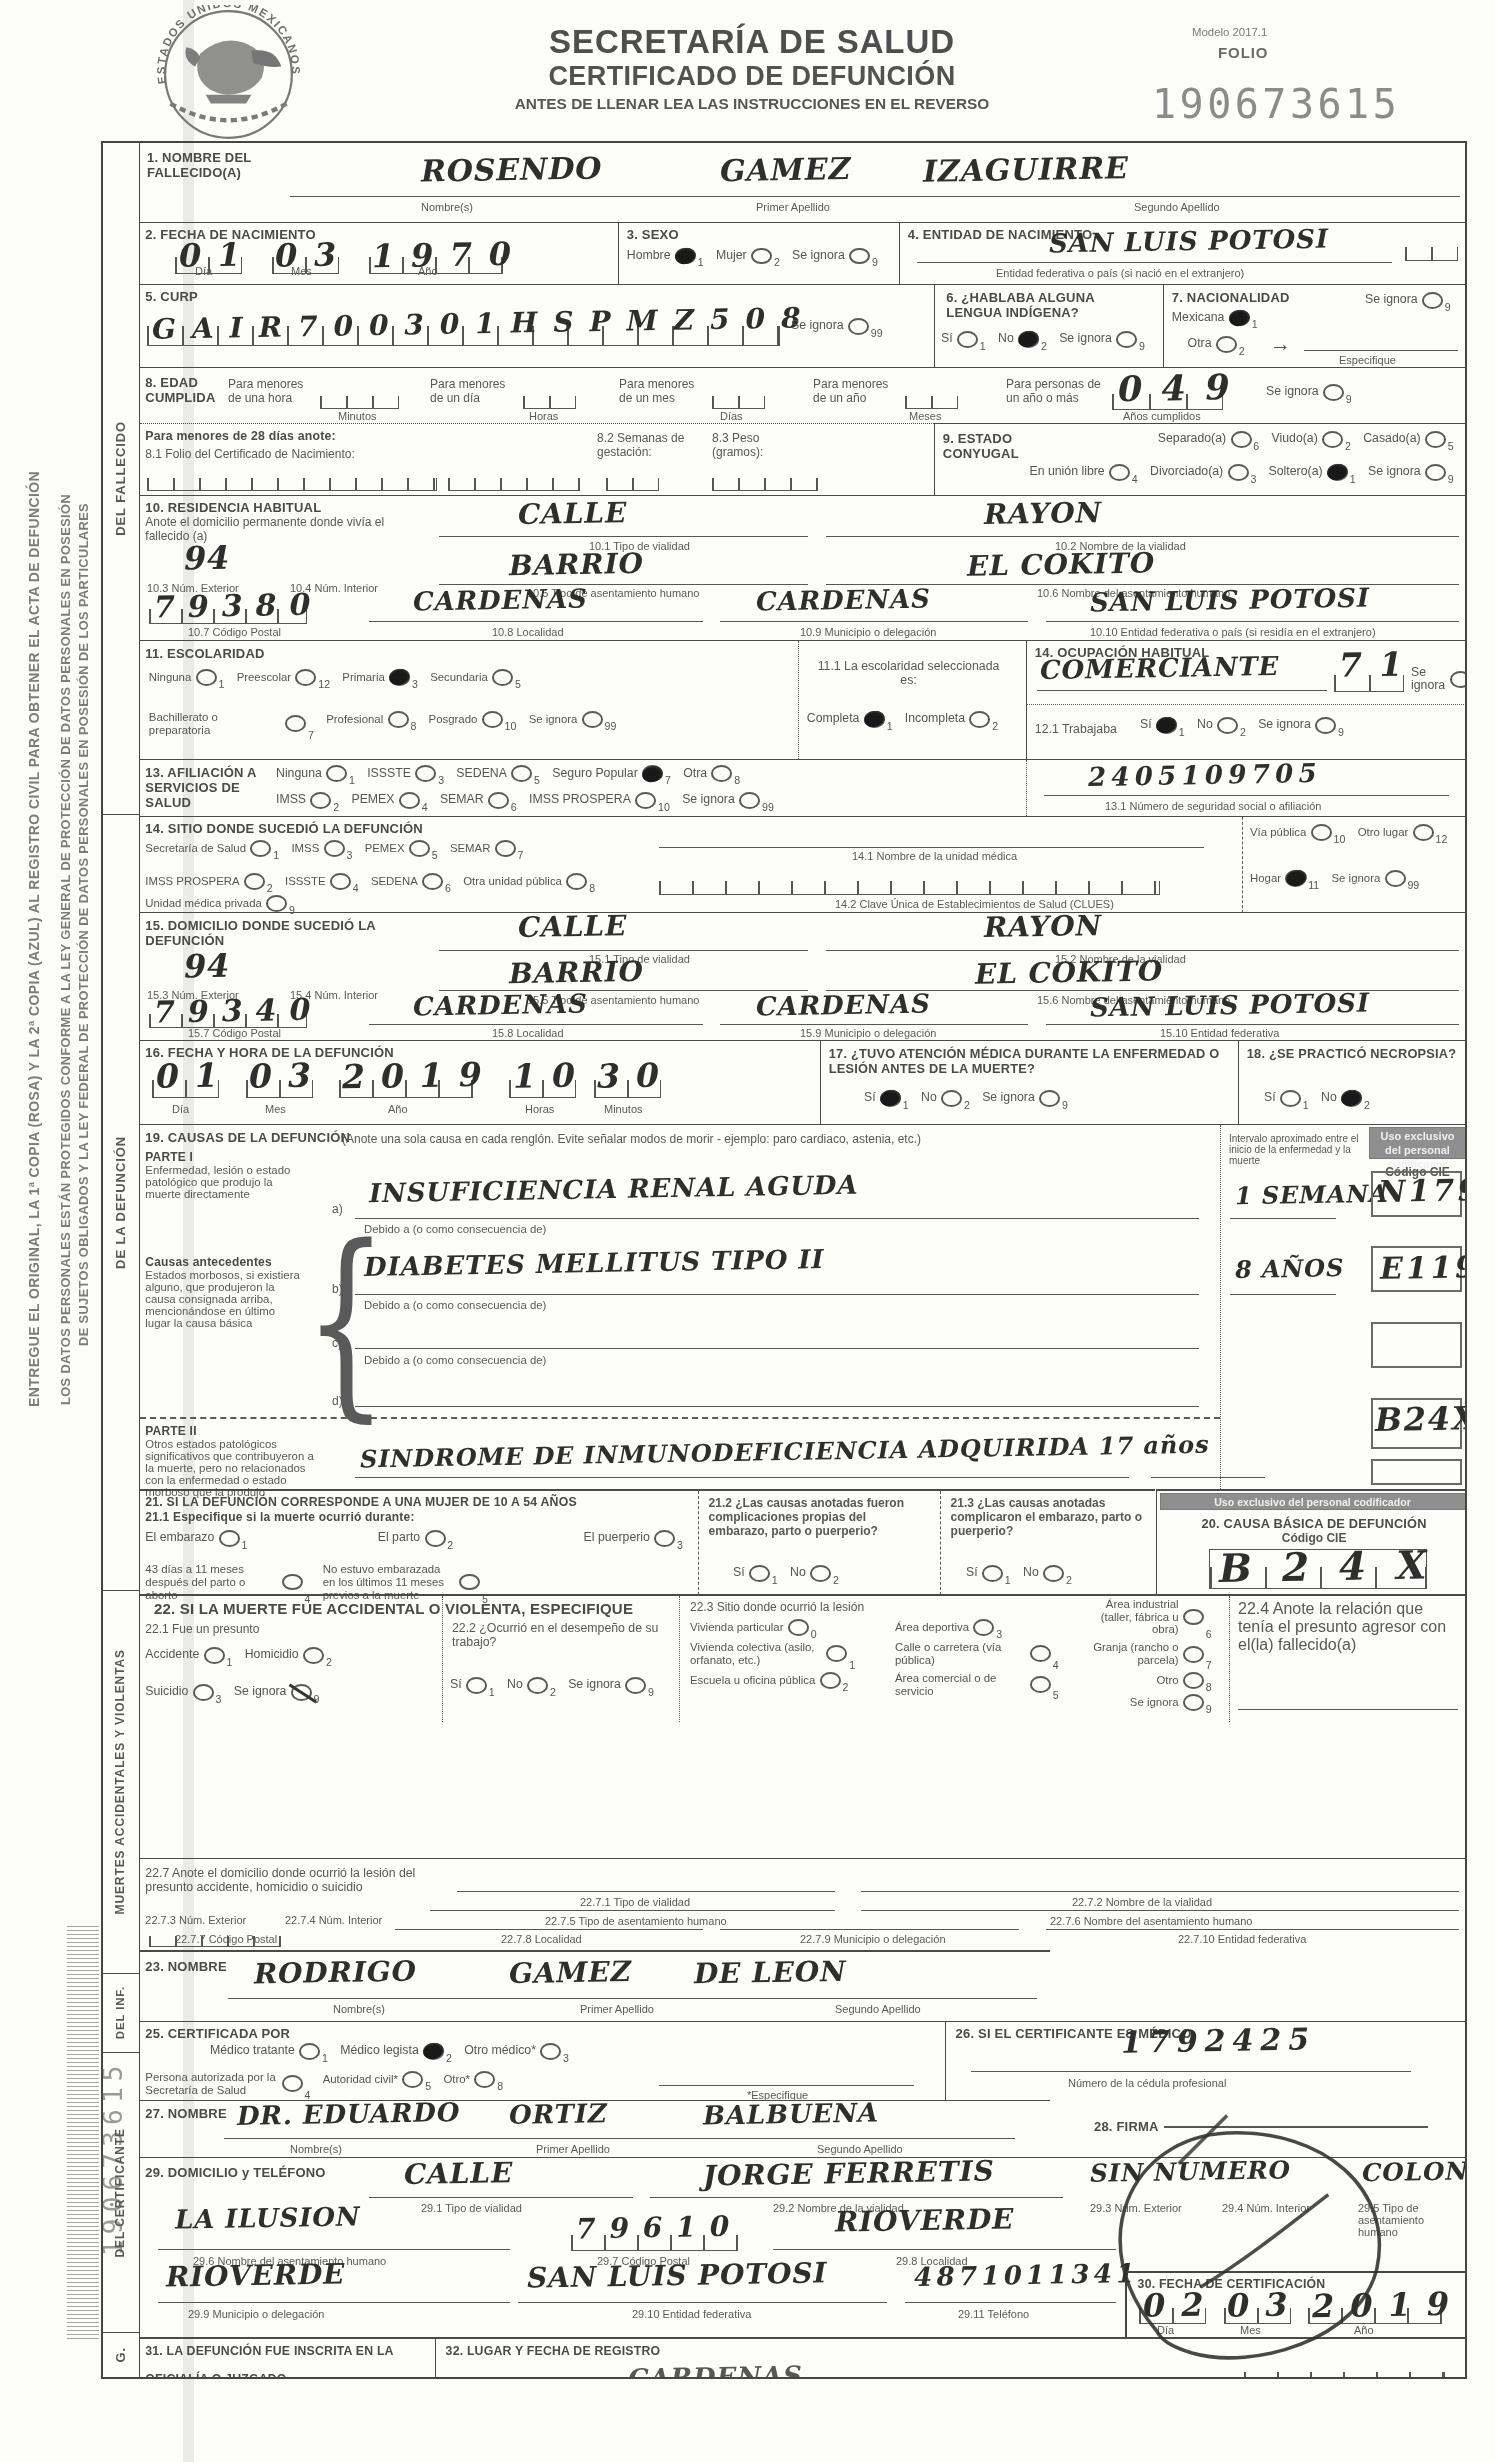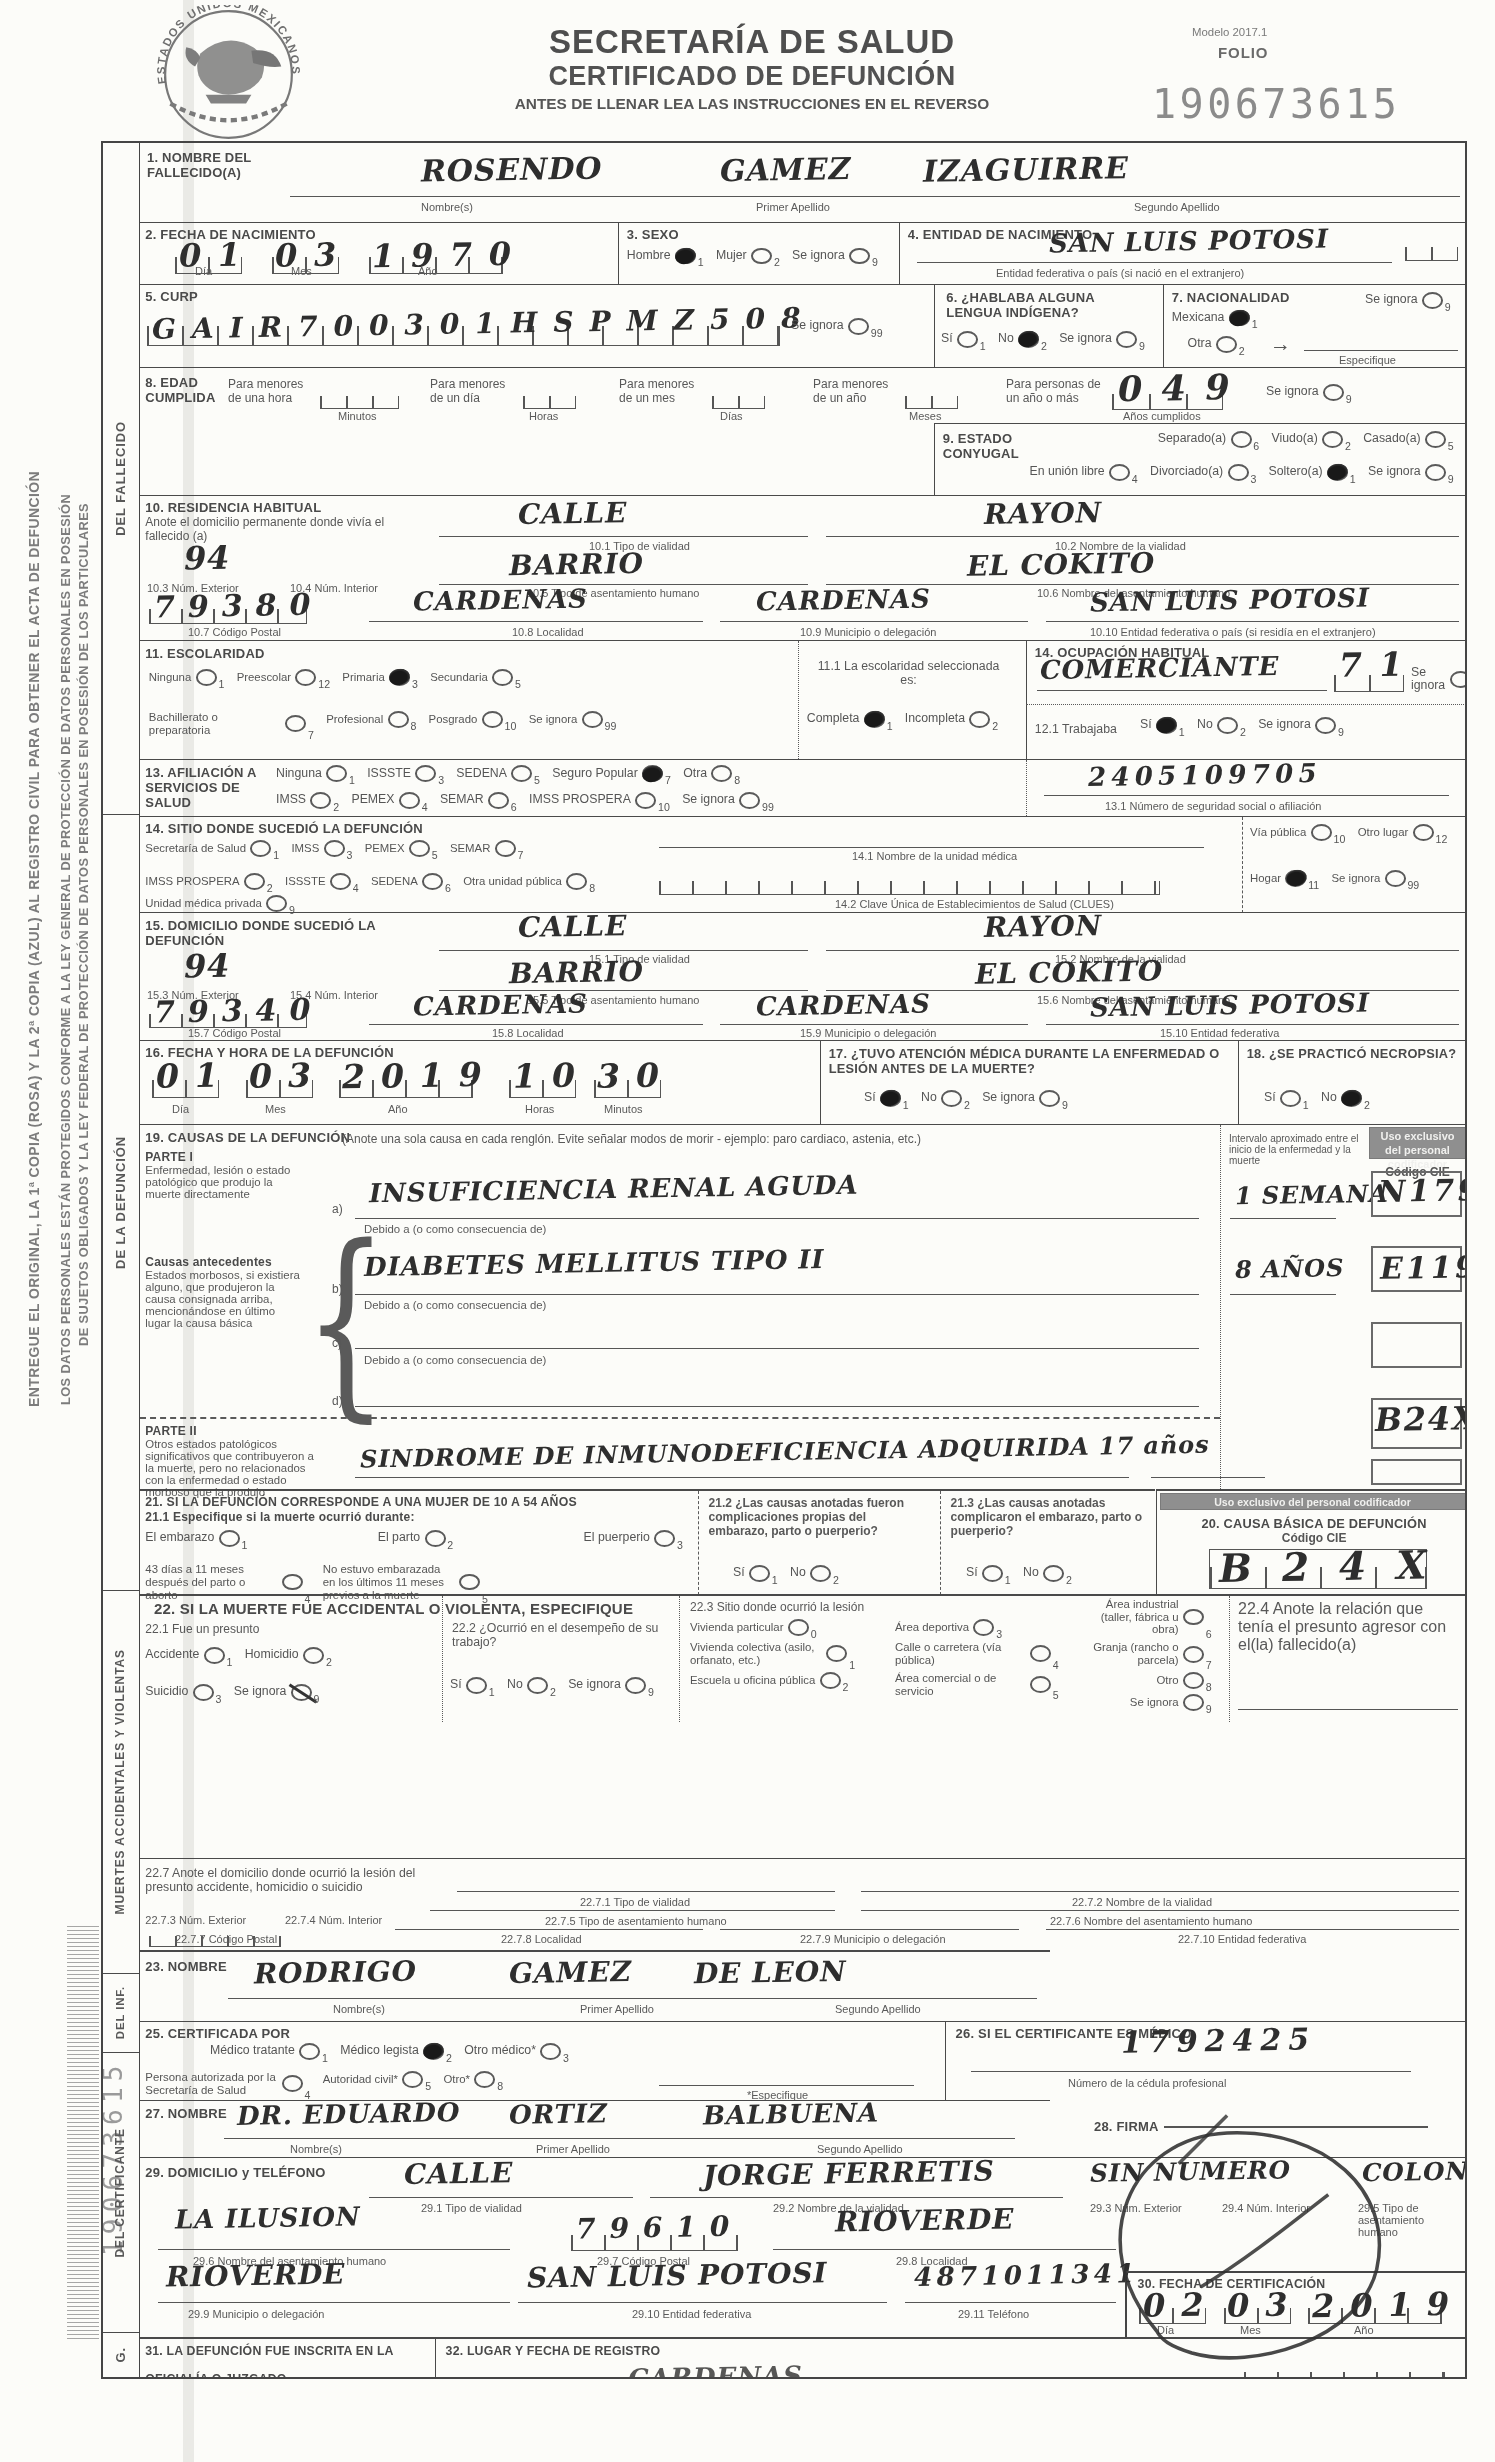--- a/index.html
+++ b/index.html
@@ -220,20 +220,30 @@
         <div class="comb" style="--cw:37px;left:972px;top:14px;width:111px;height:28px"></div>
         <div class="hw" style="left:978px;top:1.8px;font-size:35px;letter-spacing:19.3px">049</div>
         <div class="sub" style="left:983px;top:42px">Años cumplidos</div>
         <div class="abs" style="left:1126px;top:16px"><span class="opt">
               <span class="olabel">Se ignora</span>
               <span class="circ"></span>
               <span class="onum">9</span>
             </span></div>
       </div>
 
+      <div class="sec" style="left:0;top:280px;width:794px;height:72px;border-top-style:dotted">
+        <div class="abs t" style="left:5.3px;top:5.3px;font-size:12.3px">Para menores de 28 días anote:</div>
+        <div class="abs lbl" style="left:5.3px;top:23px">8.1 Folio del Certificado de Nacimiento:</div>
+        <div class="comb" style="--cw:26px;left:7px;top:44px;width:290px;height:23px"></div>
+        <div class="comb" style="--cw:26px;left:308px;top:44px;width:132px;height:23px"></div>
+        <div class="abs lbl" style="left:457px;top:7px;width:97px">8.2 Semanas de gestación:</div>
+        <div class="comb" style="--cw:26px;left:466px;top:44px;width:53px;height:23px"></div>
+        <div class="abs lbl" style="left:572px;top:7px;width:79px">8.3 Peso (gramos):</div>
+        <div class="comb" style="--cw:26px;left:572px;top:44px;width:106px;height:23px"></div>
+      </div>
       <div class="sec" style="left:794px;top:280px;width:535px;height:72px">
         <div class="vline" style="left:0"></div>
         <div class="abs t" style="left:8.8px;top:7px;width:114px">9. ESTADO CONYUGAL</div>
         <div class="abs" style="left:132px;top:7px;width:400px;text-align:right"><span class="opt">
               <span class="olabel">Separado(a)</span>
               <span class="circ"></span>
               <span class="onum">6</span>
             </span><span class="opt">
               <span class="olabel">Viudo(a)</span>
               <span class="circ"></span>
@@ -282,21 +292,21 @@
         <div class="sub" style="left:897px;top:91px">10.6 Nombre del asentamiento humano</div>
         <div class="comb" style="--cw:32px;left:8.8px;top:102px;width:158px;height:26px"></div>
         <div class="hw" style="left:14px;top:95px;font-size:30px;letter-spacing:13px">79380</div>
         <div class="ul" style="left:229px;top:125px;width:334px"></div>
         <div class="ul" style="left:580px;top:125px;width:308px"></div>
         <div class="ul" style="left:906px;top:125px;width:413px"></div>
         <div class="hw" style="left:273px;top:91px;font-size:26px">CARDENAS</div>
         <div class="hw" style="left:616px;top:91px;font-size:26px">CARDENAS</div>
         <div class="hw" style="left:950px;top:91px;font-size:26px">SAN LUIS POTOSI</div>
         <div class="sub" style="left:48px;top:130px">10.7 Código Postal</div>
-        <div class="sub" style="left:372px;top:130px">10.8 Localidad</div>
+        <div class="sub" style="left:352px;top:130px">10.8 Localidad</div>
         <div class="sub" style="left:660px;top:130px">10.9 Municipio o delegación</div>
         <div class="sub" style="left:950px;top:130px">10.10 Entidad federativa o país (si residía en el extranjero)</div>
       </div>
 
       <div class="sec" style="left:0;top:497px;width:658px;height:119px">
         <div class="abs t" style="left:5.3px;top:5.3px">11. ESCOLARIDAD</div>
         <div class="abs narrow" style="left:8.8px;top:28px;width:646px"><span class="opt">
               <span class="olabel">Ninguna</span>
               <span class="circ"></span>
               <span class="onum">1</span>

